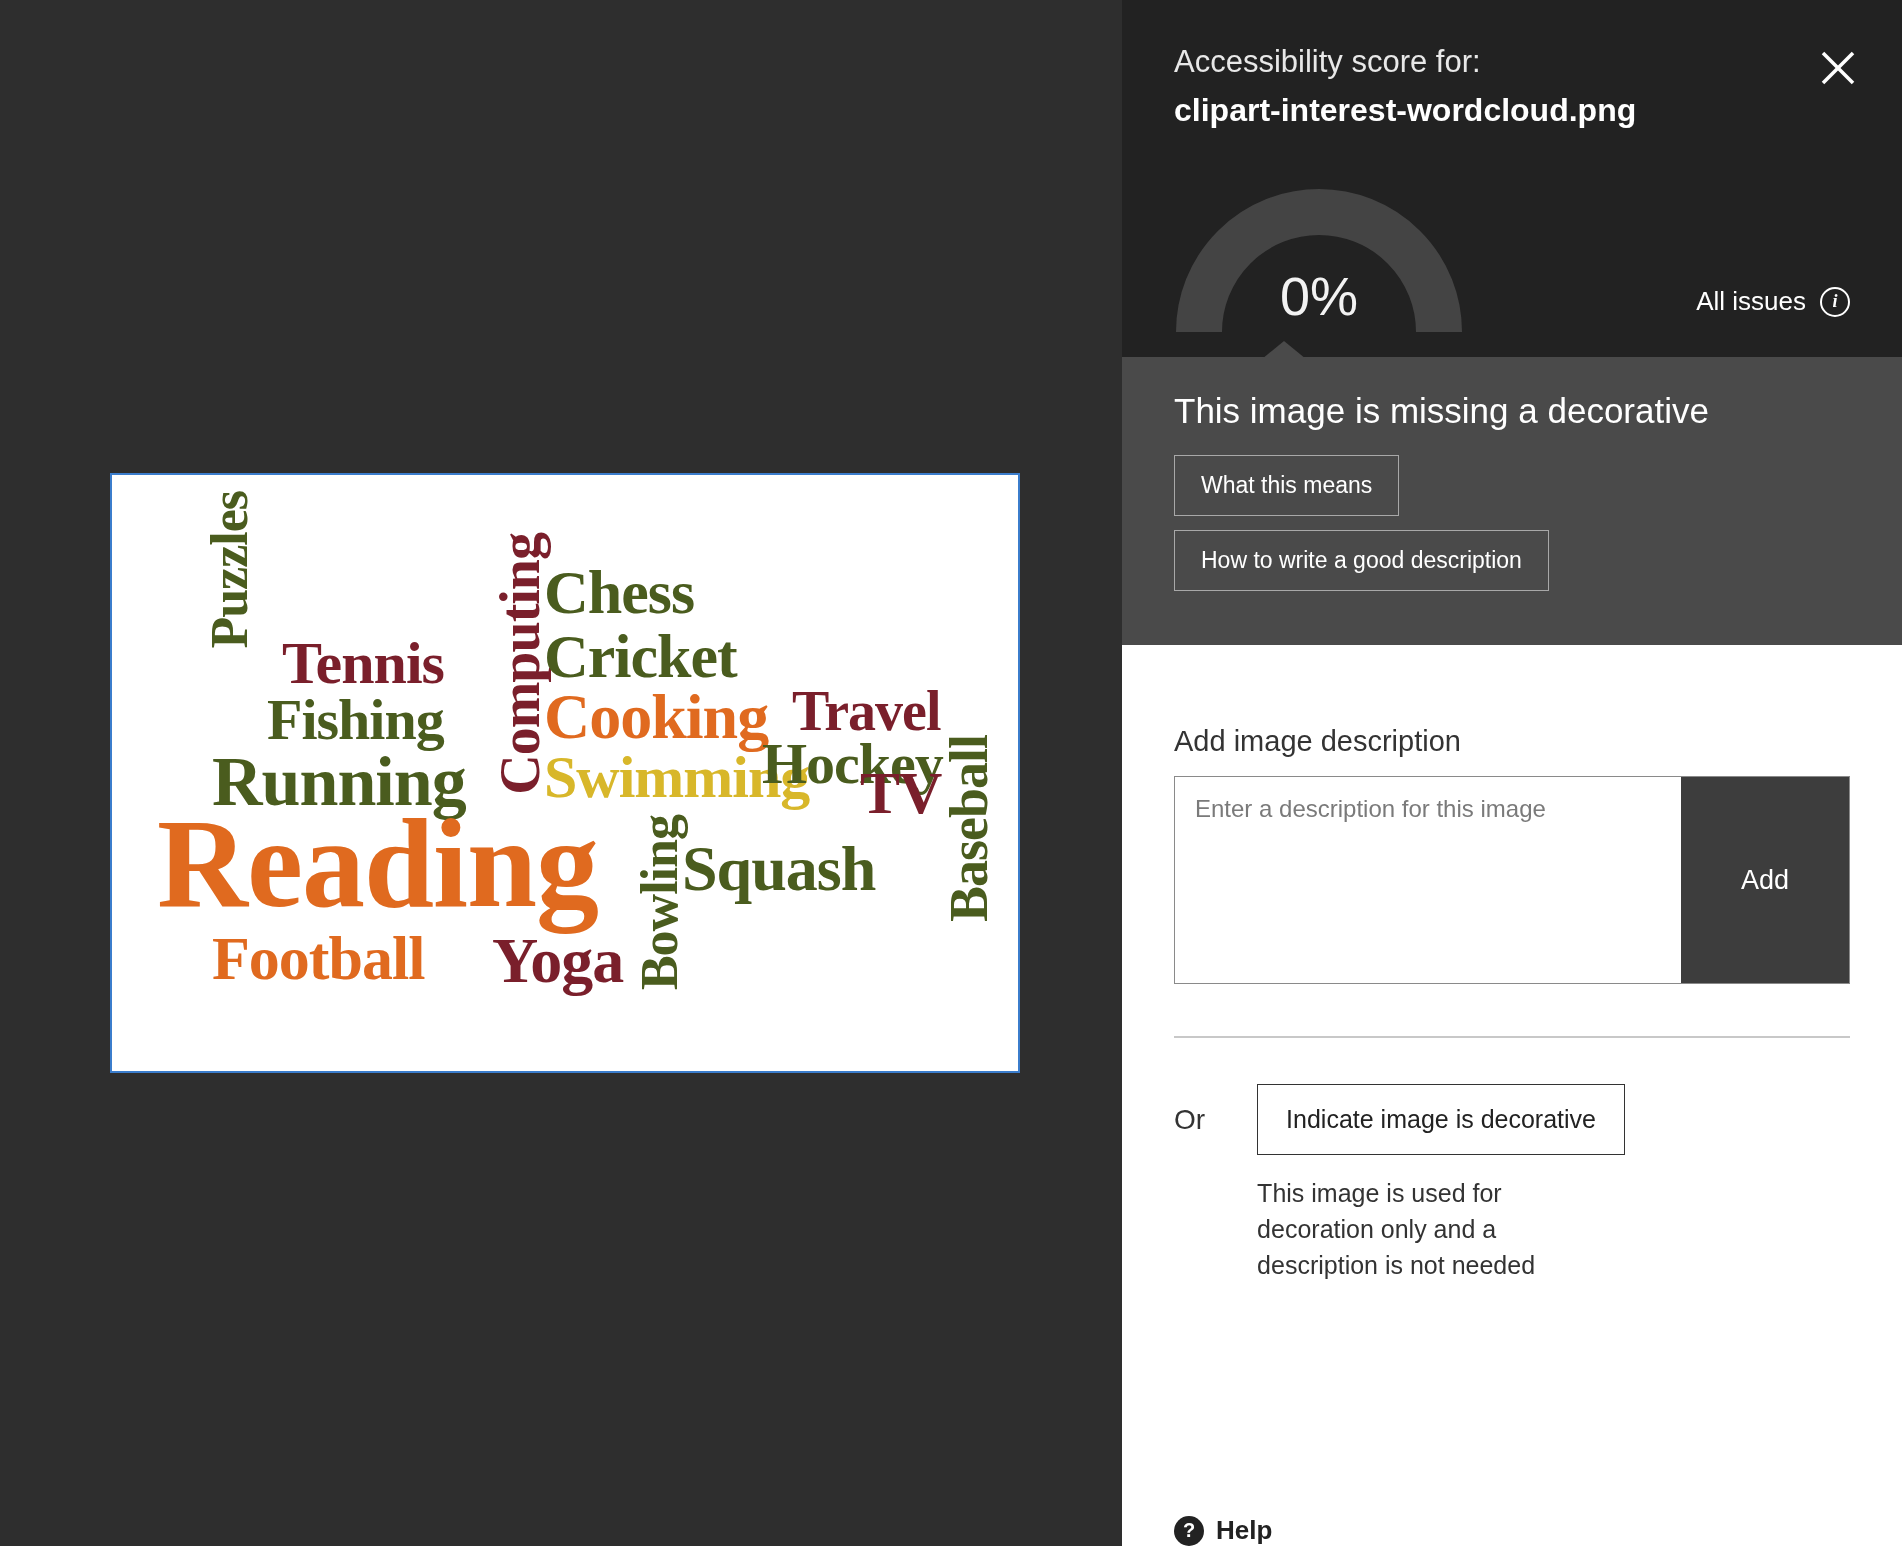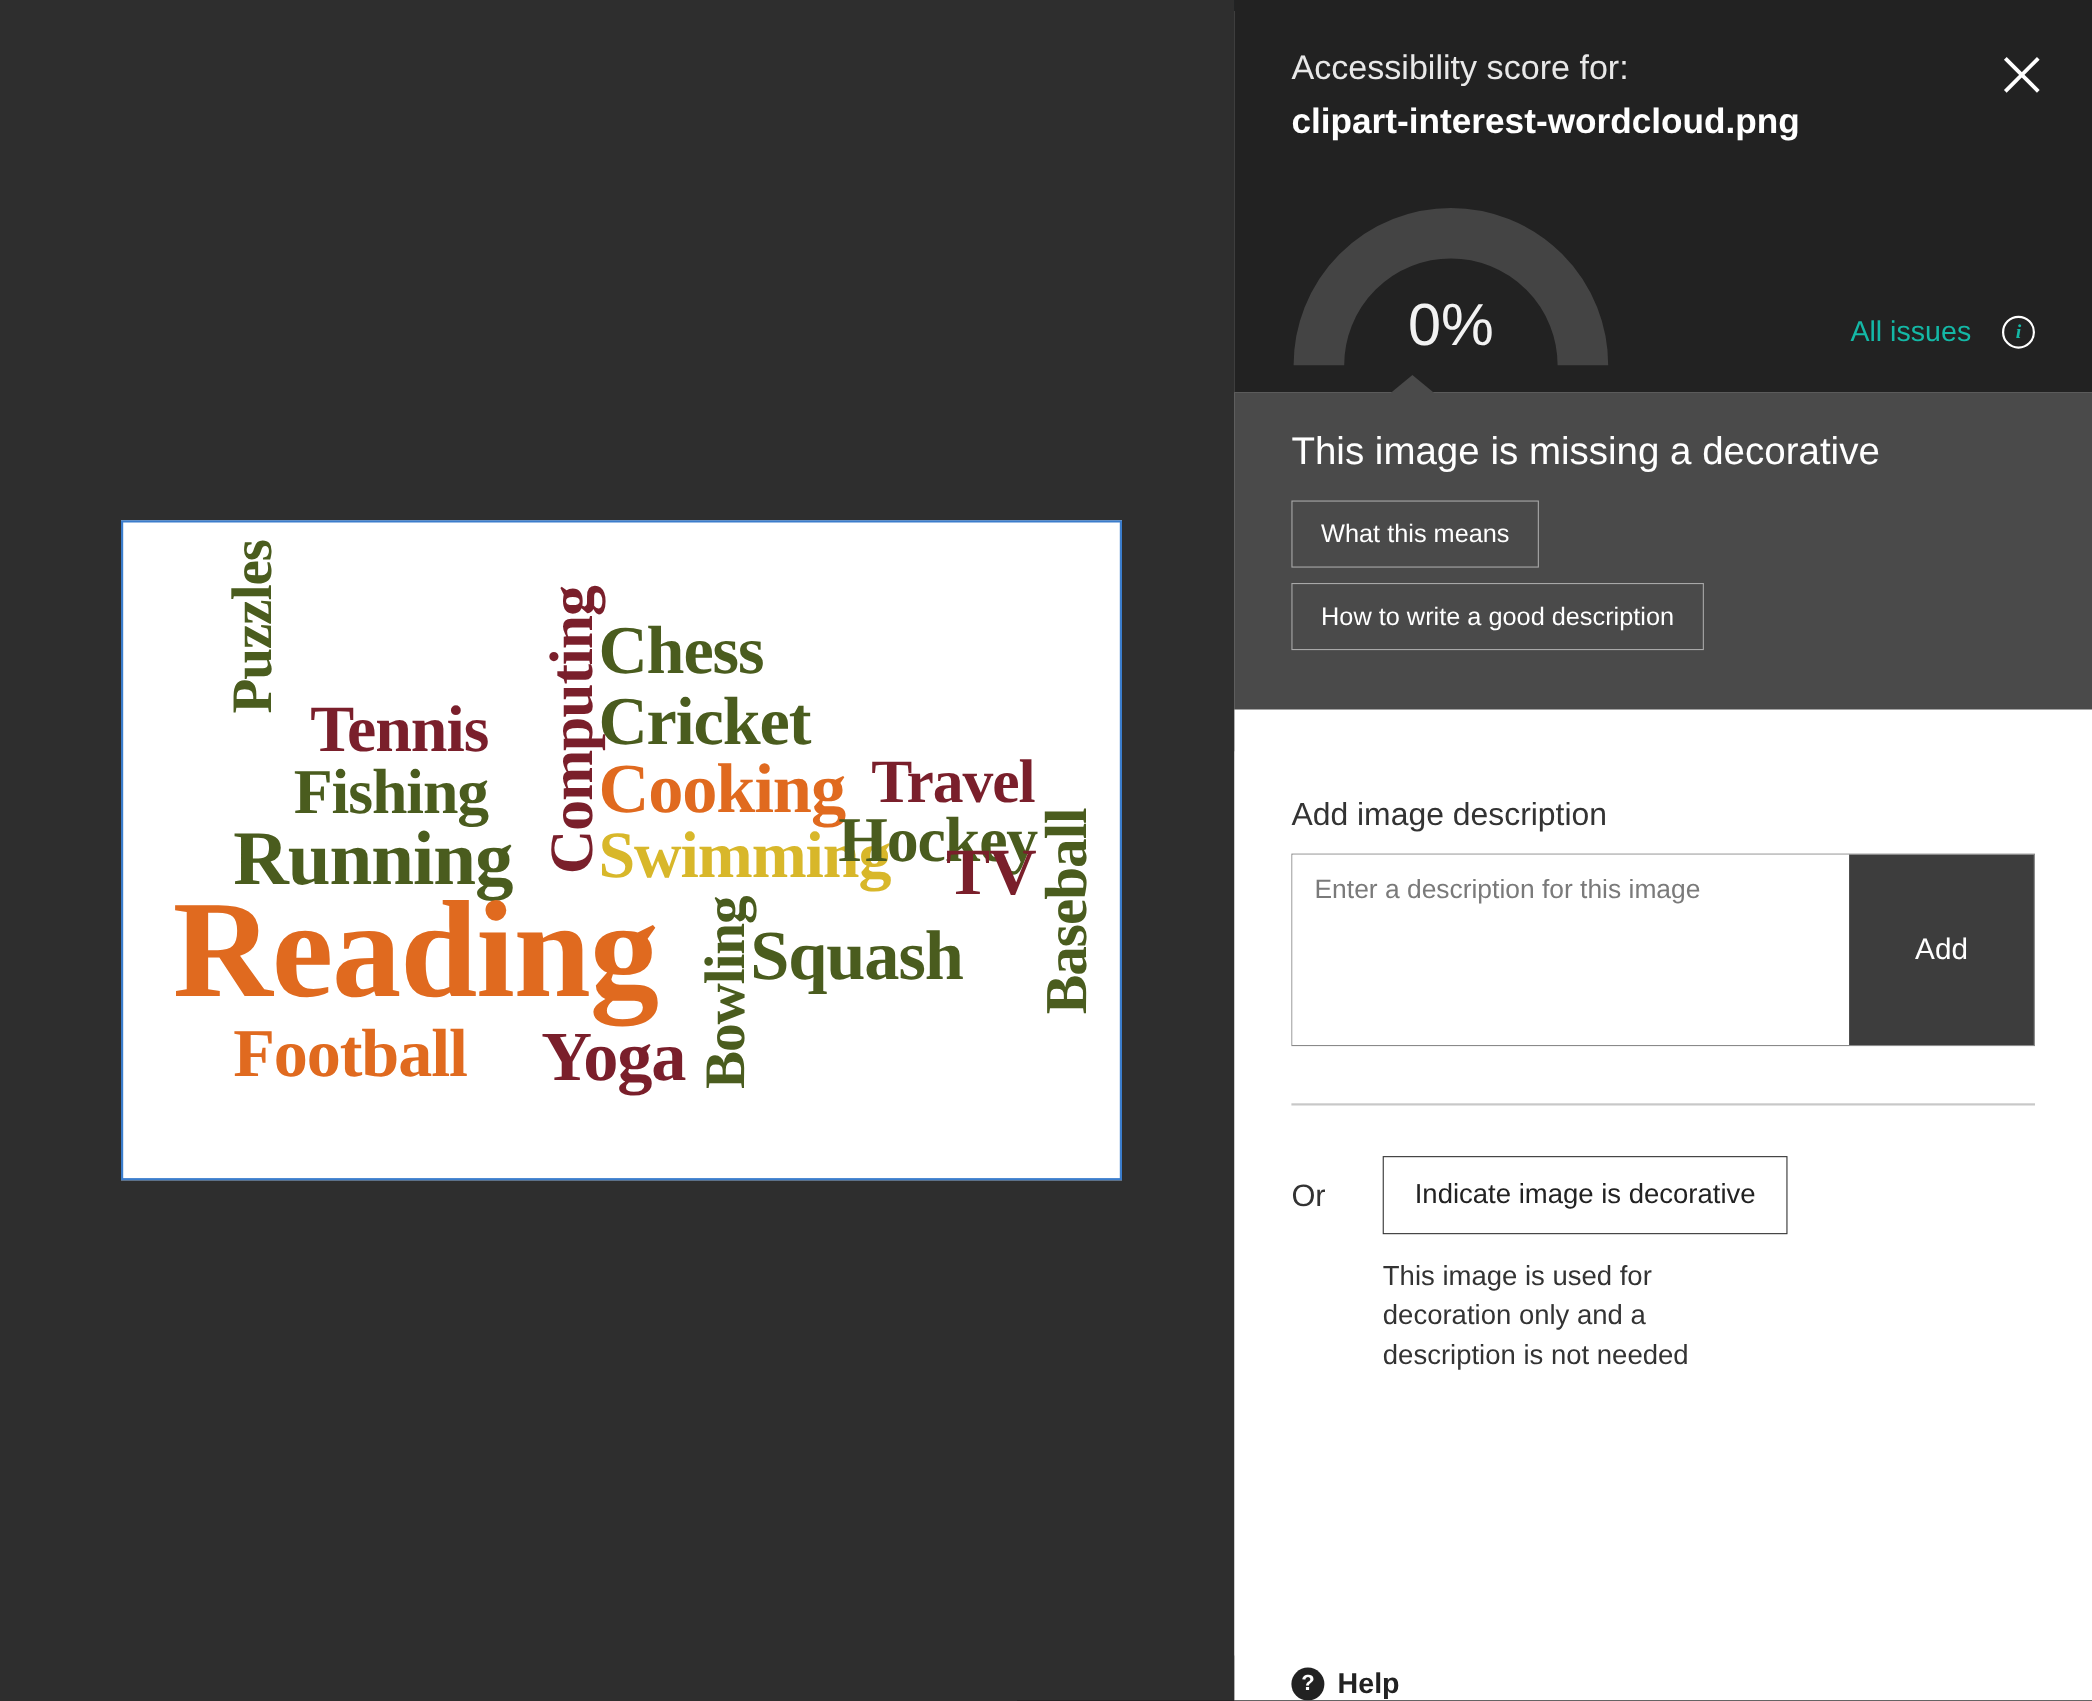--- a/index.html
+++ b/index.html
@@ -102,23 +102,23 @@
     bottom: 0;
     left: 0; right: 0;
     text-align: center;
     font-size: 54px;
     font-weight: 300;
     color: #f2f2f2;
   }
   .all-issues {
     display: flex;
     align-items: center;
-    gap: 28px;
+    gap: 14px;
     font-size: 26px;
-    color: #14b8a6;
+    color: #ffffff;
     cursor: pointer;
     margin-bottom: 10px;
   }
   .info-circle {
     width: 30px; height: 30px;
     border: 2.5px solid #fff;
     border-radius: 50%;
     display: flex;
     align-items: center;
     justify-content: center;
@@ -171,21 +171,21 @@
   }
   .form-label {
     font-size: 29px;
     font-weight: 400;
     color: #333;
     margin-bottom: 18px;
   }
   .desc-row {
     display: flex;
     border: 1.5px solid #8a8a8a;
-    height: 175px;
+    height: 208px;
   }
   .desc-input {
     flex: 1 1 auto;
     border: none;
     outline: none;
     resize: none;
     padding: 18px 20px;
     font-size: 24px;
     font-family: inherit;
     color: #222;

